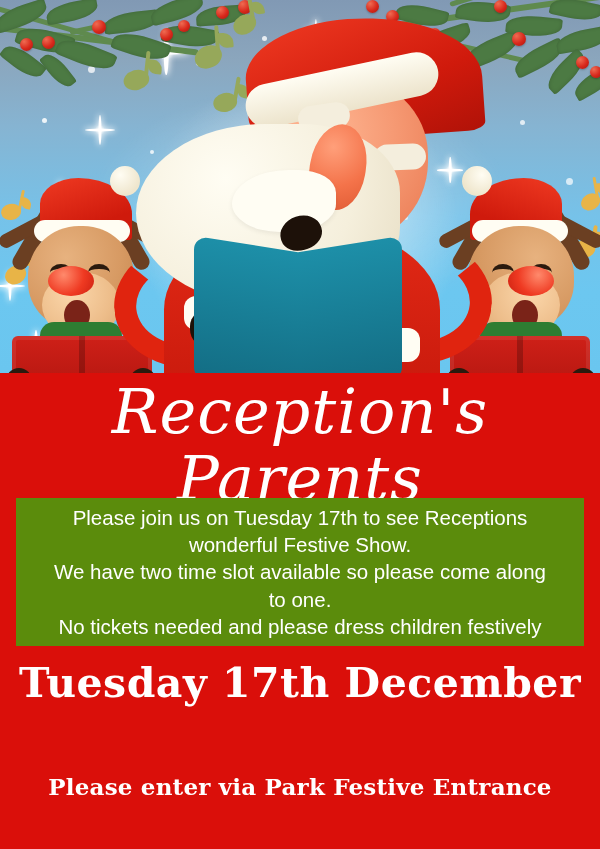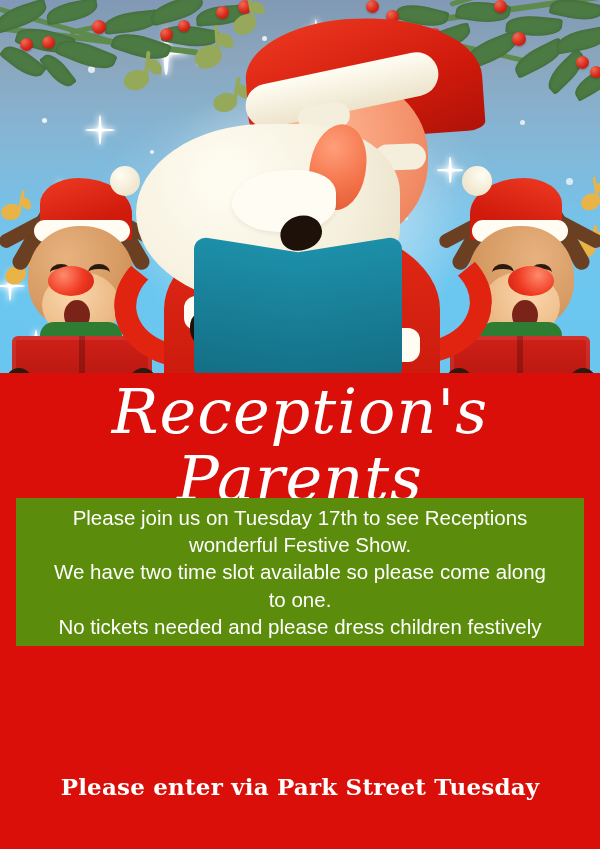--- a/index.html
+++ b/index.html
@@ -617,18 +617,19 @@
     <div class="poster-title">Reception's Parents</div>
 
     <div class="green-box">
       <div class="green-text">Please join us on Tuesday 17th to see Receptions
 wonderful Festive Show.
 We have two time slot available so please come along
 to one.
 No tickets needed and please dress children festively</div>
     </div>
 
-
-
-    <div class="entrance-line">Please enter via Park Street Tuesday</div>
+    <div class="date-line">Tuesday 17th December</div>
+
+
+    <div class="entrance-line">Please enter via Park Festive Entrance</div>
   </div>
 
 </div>
 
 </body></html>

